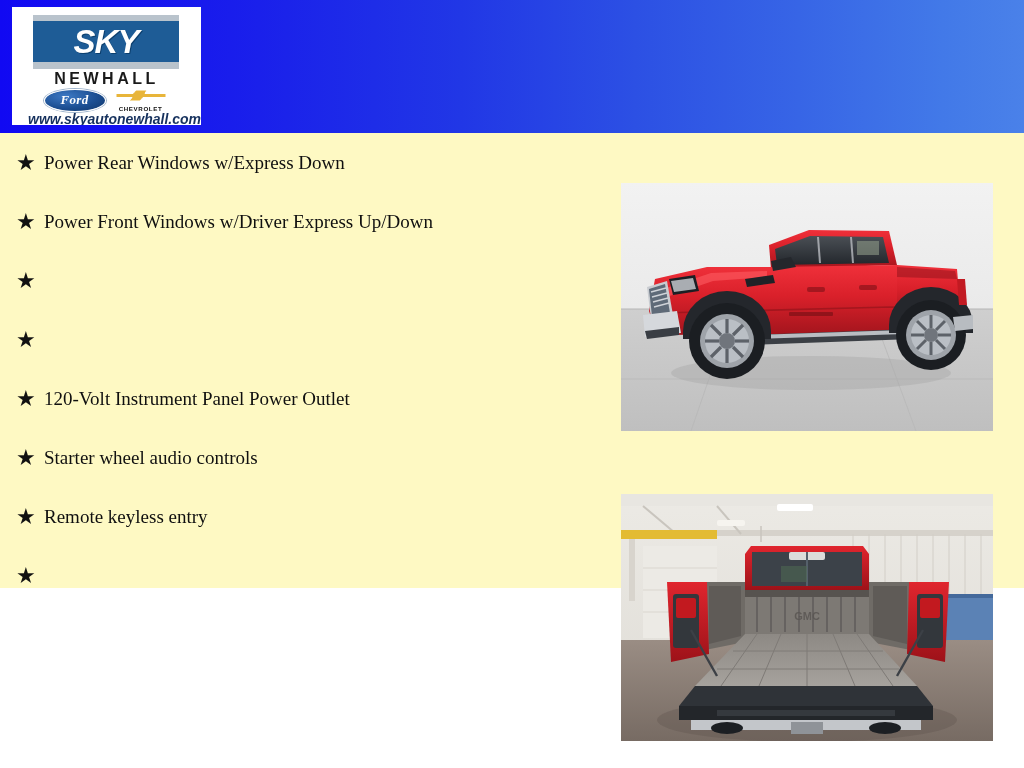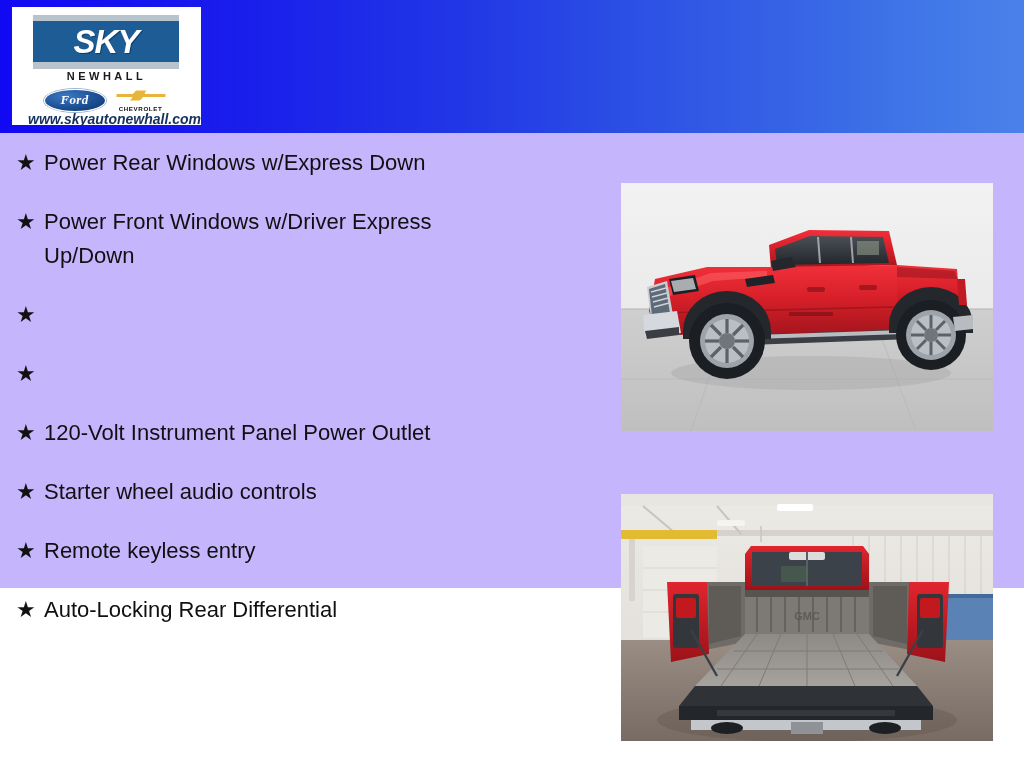--- a/index.html
+++ b/index.html
@@ -10,21 +10,21 @@
     height: 768px;
     overflow: hidden;
     background: #ffffff;
     font-family: "Liberation Sans", sans-serif;
   }
 
   #slide {
     position: relative;
     width: 1024px;
     height: 588px;
-    background: #c4b5fd;
+    background: #fef9c3;
   }
 
   
   #header {
     position: absolute;
     left: 0;
     top: 0;
     width: 1024px;
     height: 133px;
     background: linear-gradient(90deg,
@@ -90,21 +90,21 @@
     text-shadow: 1px 1px 0 #0c3f6e;
   }
 
   .logo-newhall {
     position: absolute;
     left: 0; top: 63px;
     width: 189px;
     text-align: center;
     font-family: "Liberation Sans", sans-serif;
     font-weight: bold;
-    font-size: 11px;
+    font-size: 16px;
     letter-spacing: 3.5px;
     color: #1a1a1a;
   }
 
   .logo-brands {
     position: absolute;
     left: 0; top: 81px;
     width: 189px;
     height: 24px;
     display: flex;
@@ -197,22 +197,22 @@
     flex: 0 0 auto;
     width: 34px;
     font-size: 22px;
     line-height: 34px;
     color: #111111;
     text-align: left;
     padding-left: 6px;
   }
   .feature-text {
     flex: 1 1 auto;
-    font-family: Liberation Sans, sans-serif;
-    font-size: 22px;
+    font-family: Liberation Serif, serif;
+    font-size: 19px;
     line-height: 34px;
     color: #101010;
     max-width: 470px;
   }
 
   
   .photo-frame {
     position: absolute;
     overflow: hidden;
     background: #e9e9e9;
@@ -295,21 +295,20 @@
       <span class="feature-text">Starter wheel audio controls</span>
     </div>
 
     <div class="feature-item">
       <span class="feature-bullet">★</span>
       <span class="feature-text">Remote keyless entry</span>
     </div>
 
     <div class="feature-item">
       <span class="feature-bullet">★</span>
-      <span class="feature-text">Auto-Locking Rear Differential</span>
     </div>
 
   </div>
 
   <div class="photo-frame" id="photo-exterior">
     <svg viewBox="0 0 372 248" preserveAspectRatio="xMidYMid slice">
       <defs>
         <linearGradient id="bgSky" x1="0" y1="0" x2="0" y2="1">
           <stop offset="0%" stop-color="#f2f2f2"></stop>
           <stop offset="100%" stop-color="#e2e2e2"></stop>

